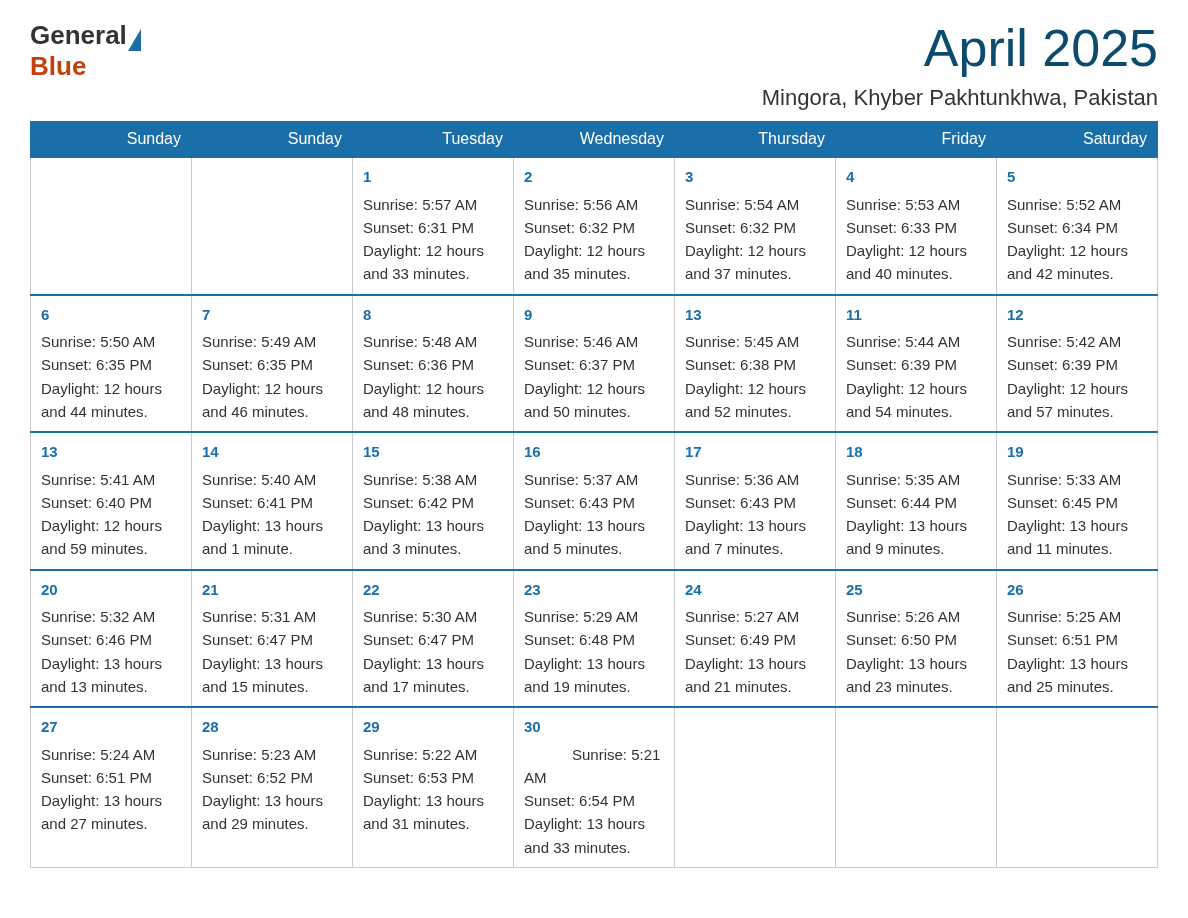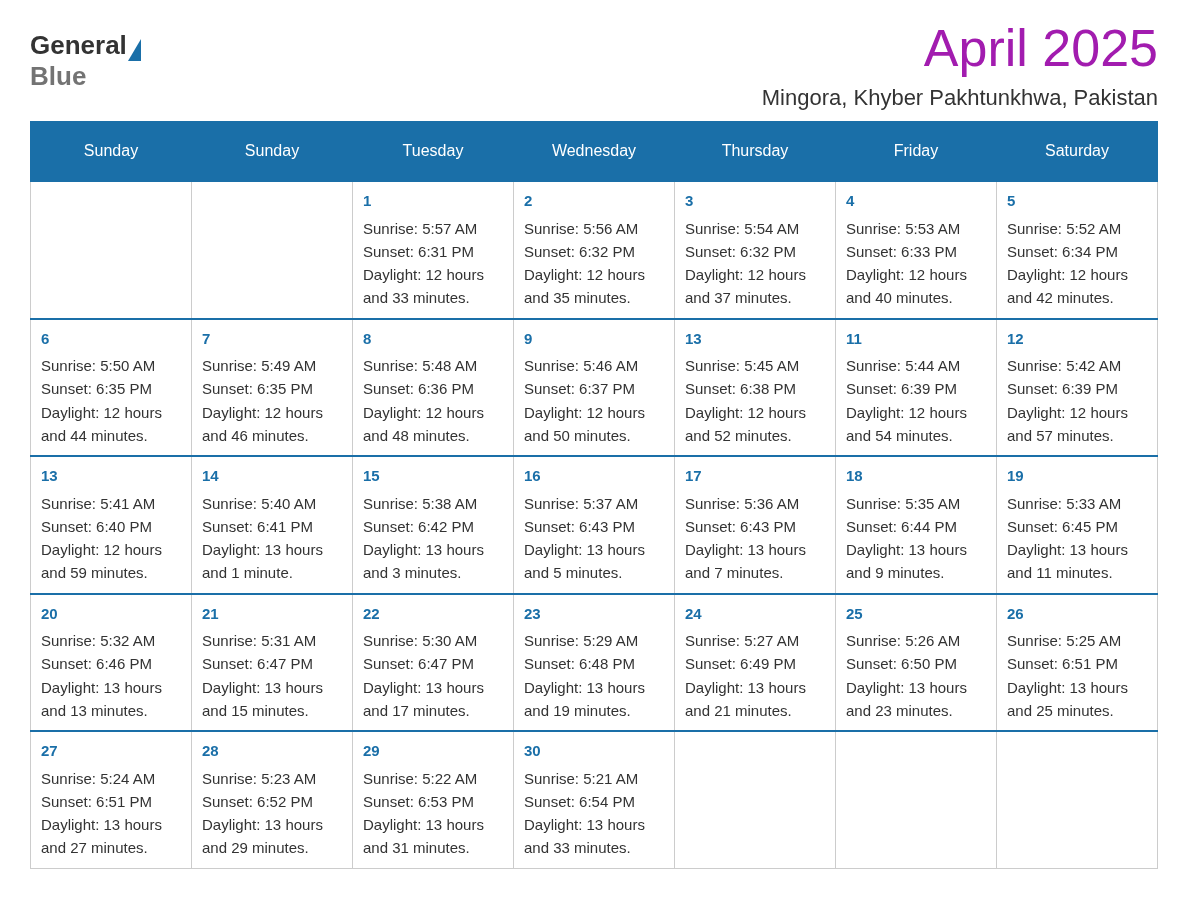--- a/index.html
+++ b/index.html
@@ -13,64 +13,63 @@
     }
     .header-top {
       display: flex;
       justify-content: space-between;
       align-items: flex-start;
       margin-bottom: 8px;
     }
     .logo {
       display: flex;
       align-items: center;
-      margin-top: 10px;
     }
     .logo-text-general {
       font-size: 26px;
       font-weight: bold;
       color: #333;
     }
     .logo-text-blue {
       font-size: 26px;
       font-weight: bold;
-      color: #737373;
+      color: #c2410c;
     }
     .logo-wrapper {
       display: flex;
       flex-direction: column;
     }
     .logo-row {
       display: flex;
       align-items: flex-end;
     }
     .title-section {
       text-align: right;
     }
     .month-year {
       font-size: 52px;
-      color: #a21caf;
+      color: #0c4a6e;
       font-weight: normal;
       line-height: 1.1;
     }
     .location {
       font-size: 22px;
       color: #333;
       margin-top: 8px;
     }
     .calendar {
       width: 100%;
       border-collapse: collapse;
       margin-top: 10px;
     }
     .calendar th {
       background-color: #1a6fa8;
       color: #fff;
-      padding: 20px 10px;
-      text-align: center;
+      padding: 8px 10px;
+      text-align: right;
       font-size: 16px;
       font-weight: normal;
       border: 1px solid #1a6fa8;
     }
     .calendar td {
       vertical-align: top;
       padding: 8px 10px;
       border: 1px solid #ccc;
       width: calc(100% / 7);
       min-height: 110px;
@@ -263,21 +262,21 @@
 Daylight: 13 hours
 and 27 minutes.</span></td>
         <td><span class="day-number">28</span><span class="day-info" style="white-space: pre-line;">Sunrise: 5:23 AM
 Sunset: 6:52 PM
 Daylight: 13 hours
 and 29 minutes.</span></td>
         <td><span class="day-number">29</span><span class="day-info" style="white-space: pre-line;">Sunrise: 5:22 AM
 Sunset: 6:53 PM
 Daylight: 13 hours
 and 31 minutes.</span></td>
-        <td><span class="day-number">30</span><span class="day-info" style="white-space: pre-line;">Sunrise: 5:21 AM
+        <td><span class="day-number">30</span><span class="day-info" style="white-space: pre-line; margin-left: 48px;">Sunrise: 5:21 AM
 Sunset: 6:54 PM
 Daylight: 13 hours
 and 33 minutes.</span></td>
         <td class="empty-cell"></td>
         <td class="empty-cell"></td>
         <td class="empty-cell"></td>
       </tr>
     </tbody>
 </table>
 

